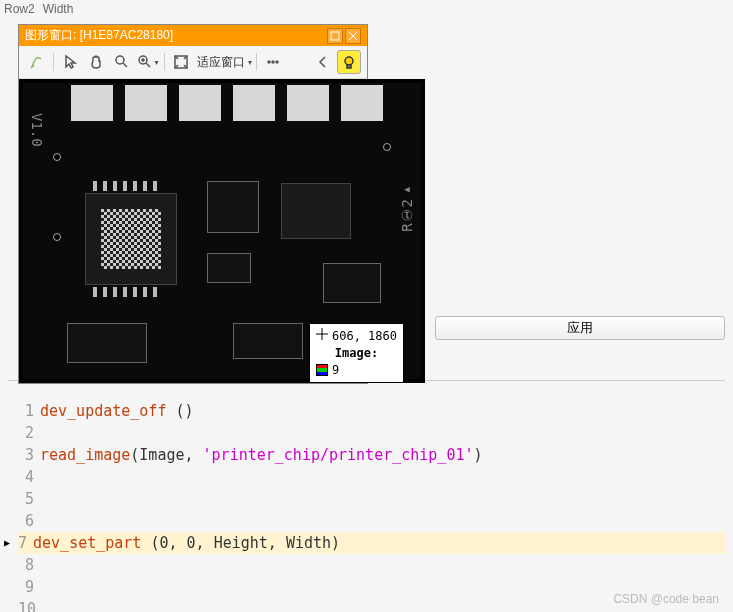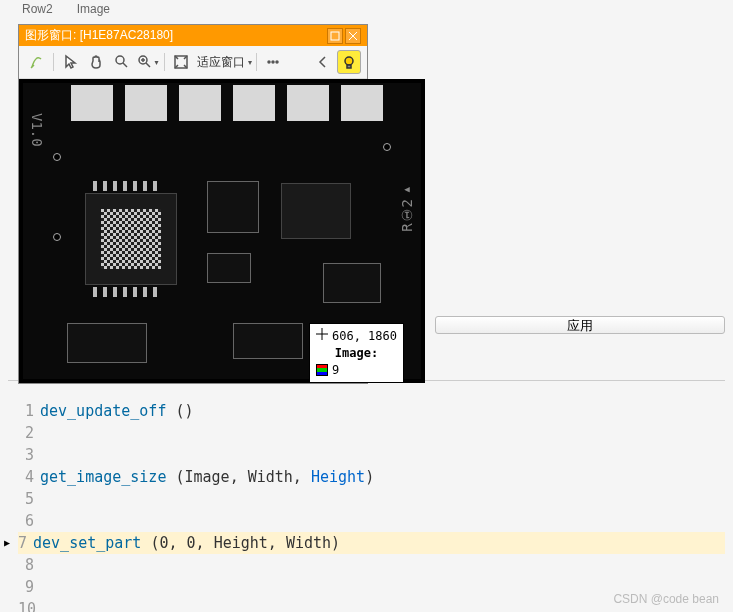--- a/index.html
+++ b/index.html
@@ -1,18 +1,18 @@
 <!DOCTYPE html>
 <html><head>
 <meta charset="utf-8">
 <style>
 * { box-sizing: border-box; margin: 0; padding: 0; }
 body { font-family: "Segoe UI", Tahoma, sans-serif; font-size: 12px; background: #f5f5f5; width: 733px; height: 612px; position: relative; overflow: hidden; }
 
-.top-bar { display: flex; align-items: center; padding: 2px 22px; color: #666; gap: 16px; }
+.top-bar { display: flex; align-items: center; padding: 2px 4px; color: #666; }
 .top-bar span { margin-right: 8px; }
 
 .gfx-window { position: absolute; left: 18px; top: 24px; width: 350px; border: 1px solid #888; background: #fff; z-index: 10; }
 .gfx-title { background: #ff9900; color: #fff; display: flex; align-items: center; padding: 2px 6px; font-size: 12px; }
 .gfx-title .t { flex: 1; }
 .title-btn { width: 16px; height: 16px; border: 1px solid #cc7700; background: #ffaa33; margin-left: 2px; display: flex; align-items: center; justify-content: center; cursor: pointer; }
 .title-btn svg { width: 10px; height: 10px; }
 
 .toolbar { display: flex; align-items: center; padding: 4px 6px; gap: 2px; background: #f5f5f5; border-bottom: 1px solid #ddd; }
 .tb-btn { width: 24px; height: 24px; display: flex; align-items: center; justify-content: center; cursor: pointer; border-radius: 2px; }
@@ -33,45 +33,45 @@
 .txt-v { position: absolute; color: #888; font-family: monospace; writing-mode: vertical-rl; font-size: 14px; }
 .hole { position: absolute; width: 8px; height: 8px; border-radius: 50%; border: 1px solid #aaa; background: #000; }
 .pin { position: absolute; width: 4px; height: 10px; background: #bbb; }
 
 .tooltip { position: absolute; left: 290px; top: 244px; background: #fff; border: 1px solid #000; padding: 4px 6px; font-family: monospace; font-size: 12px; line-height: 1.4; }
 .tooltip .row { display: flex; align-items: center; gap: 4px; }
 .tooltip .ico svg { width: 12px; height: 12px; }
 .tooltip .swatch { width: 12px; height: 12px; background: linear-gradient(#f00 0 33%, #0c0 33% 66%, #00f 66%); border: 1px solid #000; display: inline-block; }
 
 .right-panel { position: absolute; right: 8px; top: 316px; width: 290px; }
-.apply-btn { width: 100%; height: 18px; border: 1px solid #bbb; background: linear-gradient(#fff,#eee); border-radius: 3px; font-size: 13px; cursor: pointer; }
+.apply-btn { width: 100%; height: 24px; border: 1px solid #bbb; background: linear-gradient(#fff,#eee); border-radius: 3px; font-size: 13px; cursor: pointer; }
 
 .sep-line { position: absolute; left: 8px; top: 380px; right: 8px; height: 6px; border-top: 1px solid #ccc; }
 
 .editor { position: absolute; left: 18px; top: 400px; right: 8px; font-family: Consolas, monospace; font-size: 15px; line-height: 22px; }
 .ln { display: flex; }
 .num { width: 22px; text-align: right; color: #999; padding-right: 6px; user-select: none; }
 .code { white-space: pre; }
 .hl { background: #fff3d0; display: block; }
 .op { color: #0066cc; }
-.fn { color: #0369a1; }
+.fn { color: #c2410c; }
 .str { color: #cc00cc; }
 .id { color: #333; }
 .kw { color: #333; background: #e0e0e0; }
 .cm { color: #2a9d2a; }
 .bp { position: absolute; left: -14px; color: #000; font-size: 10px; }
 
 .watermark { position: absolute; right: 14px; bottom: 6px; color: #bbb; font-size: 12px; }
 </style>
 </head>
 <body>
 
 <div class="top-bar">
   <span>Row2</span>
-  <span>Image</span>
+  <span>Width</span>
 </div>
 
 <div class="gfx-window">
   <div class="gfx-title">
     <span class="t"><span>图形窗口:</span> <span>[H1E87AC28180]</span></span>
     <div class="title-btn">
         <svg viewBox="0 0 10 10">
           <rect x="1" y="1" width="8" height="8" fill="none" stroke="#fff"></rect>
         </svg>
       </div>
@@ -209,24 +209,24 @@
 <div class="editor">
     <div class="ln" style="position: relative;">
       <span class="num">1</span>
       <span class="code"><span class="fn">dev_update_off</span><span class="id"> ()</span></span>
     </div>
     <div class="ln" style="position: relative;">
       <span class="num">2</span>
     </div>
     <div class="ln" style="position: relative;">
       <span class="num">3</span>
+      <span class="code"><span class="fn">read_image</span><span class="id">(Image, </span><span class="str">'printer_chip/printer_chip_01'</span><span class="id">)</span></span>
     </div>
     <div class="ln" style="position: relative;">
       <span class="num">4</span>
-      <span class="code"><span class="fn">get_image_size</span><span class="id"> (Image, Width, </span><span class="op">Height</span><span class="id">)</span></span>
     </div>
     <div class="ln" style="position: relative;">
       <span class="num">5</span>
     </div>
     <div class="ln" style="position: relative;">
       <span class="num">6</span>
     </div>
     <div class="ln hl" style="position: relative;"><span class="bp">▶</span><span class="num">7</span><span class="code"><span class="fn">dev_set_part</span><span class="id"> (0, 0, Height, Width)</span></span></div>
     <div class="ln" style="position: relative;">
       <span class="num">8</span>

